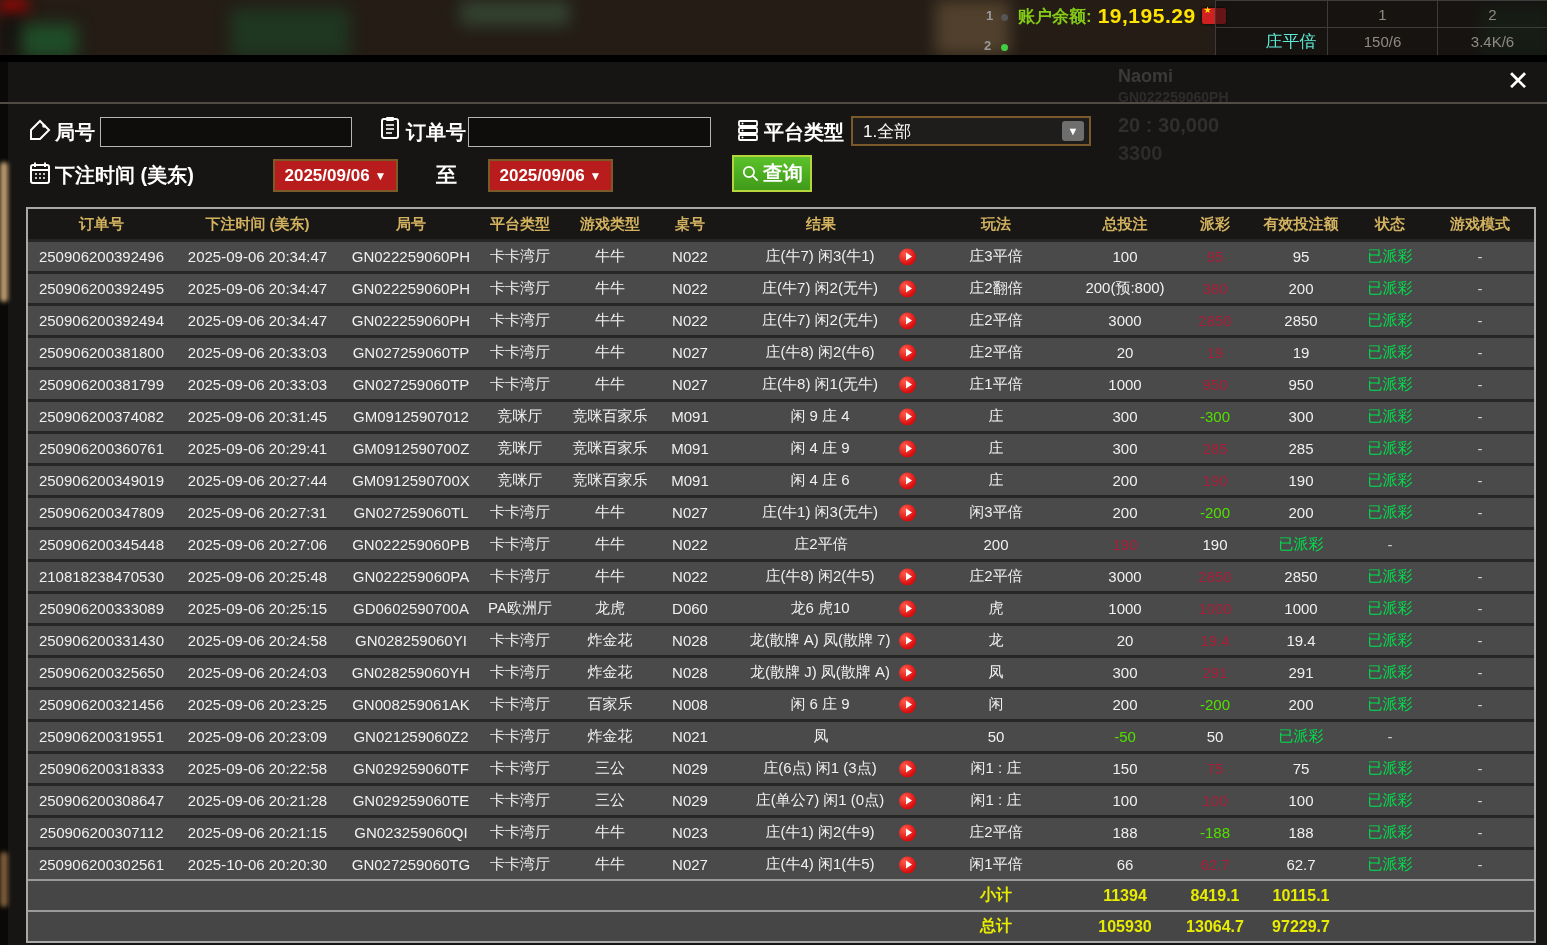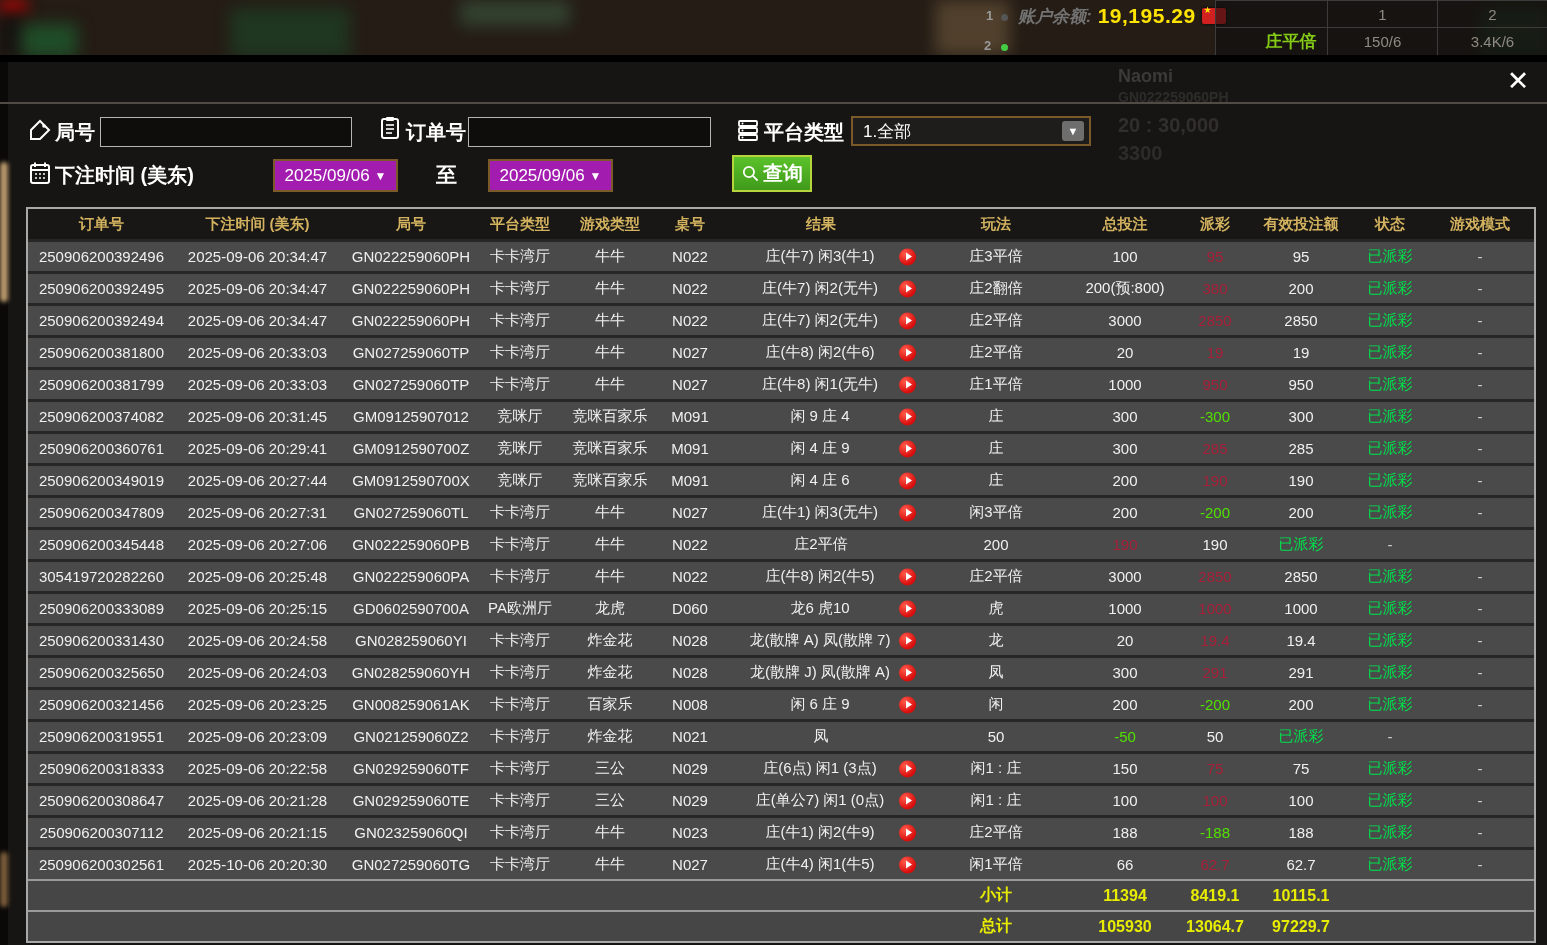--- a/index.html
+++ b/index.html
@@ -6,52 +6,52 @@
   *{box-sizing:border-box;font-family:"Liberation Sans","DejaVu Sans",sans-serif;}
   .screen{position:relative;width:1547px;height:945px;overflow:hidden;background:#000;}
 
   
   .bg-top{position:absolute;left:0;top:0;width:1547px;height:55px;background:#241c15;overflow:hidden;}
   .blob{position:absolute;filter:blur(8px);}
   .bg-overlay-item{position:absolute;filter:none;white-space:nowrap;}
   .seat-num{color:#9a9a9a;font-size:13px;font-weight:bold;}
   .seat-dot{position:absolute;width:7px;height:7px;border-radius:50%;}
   .balance-row{display:flex;align-items:center;gap:6px;}
-  .balance-label{color:#737373;font-size:17px;font-weight:bold;font-style:italic;}
+  .balance-label{color:#84cc16;font-size:17px;font-weight:bold;}
   .balance-value{color:#ffe400;font-size:21px;font-weight:bold;letter-spacing:.5px;}
   .flag{width:24px;height:16px;background:#d02020;border-radius:2px;position:relative;box-shadow:0 0 3px #000;}
   .flag:before{content:"★";position:absolute;left:2px;top:-3px;color:#ffe400;font-size:9px;}
   .tableno-row{color:#b0aca6;font-size:18px;font-weight:bold;}
   .odds-table{position:absolute;left:1215px;top:0;width:332px;height:55px;display:grid;
     grid-template-columns:112px 110px 110px;grid-template-rows:27px 28px;background:rgba(12,12,12,.55);}
   .odds-cell{border-left:1px solid #3c3c3c;border-top:1px solid #3c3c3c;display:flex;align-items:center;justify-content:center;
     color:#8f8a82;font-size:15px;}
-  .odds-cell.lbl{color:#84cc16;font-size:17px;font-weight:bold;padding-left:39px;}
+  .odds-cell.lbl{color:#5eead4;font-size:17px;font-weight:normal;padding-left:39px;}
 
   
   .modal{position:absolute;left:0;top:62px;width:1547px;height:890px;background:#171513;padding-left:20px;}
   .left-edge{position:absolute;left:0;top:0;width:8px;height:890px;background:#0b0908;}
   .left-edge .b1{position:absolute;left:0;top:100px;width:8px;height:140px;background:#b99a6d;border-radius:4px;filter:blur(2px);}
   .left-edge .b2{position:absolute;left:0;top:790px;width:8px;height:55px;background:#7a5c3a;border-radius:4px;filter:blur(2px);}
   .modal-divider{position:absolute;left:0;top:40px;width:1547px;height:0;border-bottom:2px solid #514b45;}
   .close-btn{position:absolute;left:1500px;top:2px;width:36px;height:34px;background:none;border:none;color:#fff;
     font-size:27px;font-weight:bold;cursor:pointer;line-height:34px;text-align:center;padding:0;}
   .bleed{position:absolute;font-weight:bold;white-space:nowrap;}
 
   
   .flabel{position:absolute;color:#fff;font-size:20px;font-weight:bold;white-space:nowrap;}
   .ficon{position:absolute;width:24px;height:24px;}
   .ficon svg{width:100%;height:100%;}
   .txt-input{position:absolute;background:#0f0d0c;border:1px solid #b4b4b4;color:#fff;font-size:16px;padding:0 8px;}
   .select-box{position:absolute;left:851px;top:54px;width:240px;height:30px;background:#1f1d1b;border:2px solid #7a5a28;
     display:flex;align-items:center;color:#fff;font-size:17px;padding-left:10px;cursor:pointer;}
   .select-arrow{position:absolute;right:5px;top:3px;width:22px;height:20px;background:#6e6e6e;border-radius:3px;
     display:flex;align-items:center;justify-content:center;color:#fff;font-size:11px;}
-  .date-box{position:absolute;top:97px;width:125px;height:33px;background:#a21caf;border:2px solid #7a5a28;
-    display:flex;align-items:center;justify-content:center;gap:5px;color:#fff;font-size:17px;font-weight:normal;cursor:pointer;}
+  .date-box{position:absolute;top:97px;width:125px;height:33px;background:#b91c1c;border:2px solid #7a5a28;
+    display:flex;align-items:center;justify-content:center;gap:5px;color:#fff;font-size:17px;font-weight:bold;cursor:pointer;}
   .date-box .arr{font-size:12px;}
   .to-label{position:absolute;left:436px;top:99px;color:#fff;font-size:21px;font-weight:bold;}
   .query-btn{position:absolute;left:732px;top:93px;width:80px;height:37px;background:linear-gradient(#5bc22a,#3f9a1a);
     border:2px solid #b6d43c;color:#fff;font-size:20px;font-weight:bold;display:flex;align-items:center;justify-content:center;gap:3px;cursor:pointer;}
   .query-btn svg{width:19px;height:19px;}
 
   
   .htable{position:absolute;left:26px;top:145px;width:1510px;border:2px solid #a8a8a8;background:#302f2e;}
   .trow{display:grid;grid-template-columns:147px 165px 142px 76px 104px 56px 206px 144px 114px 66px 106px 72px 108px;}
   .thead-row{background:#181715;height:30px;}
@@ -390,21 +390,21 @@
     <div class="cell">N022</div>
     <div class="cell">庄2平倍</div>
     <div class="cell">200</div>
     <div class="cell payout pay-win">190</div>
     <div class="cell">190</div>
     <div class="cell status-ok">已派彩</div>
     <div class="cell mode">-</div>
   </div>
 
   <div class="trow data-row">
-    <div class="cell">305419720282260</div>
+    <div class="cell">210818238470530</div>
     <div class="cell">2025-09-06 20:25:48</div>
     <div class="cell">GN022259060PA</div>
     <div class="cell">卡卡湾厅</div>
     <div class="cell">牛牛</div>
     <div class="cell">N022</div>
     <div class="cell result">
       <span>庄(牛8) 闲2(牛5)</span>
       <button class="play-btn"></button>
     </div>
     <div class="cell">庄2平倍</div>

